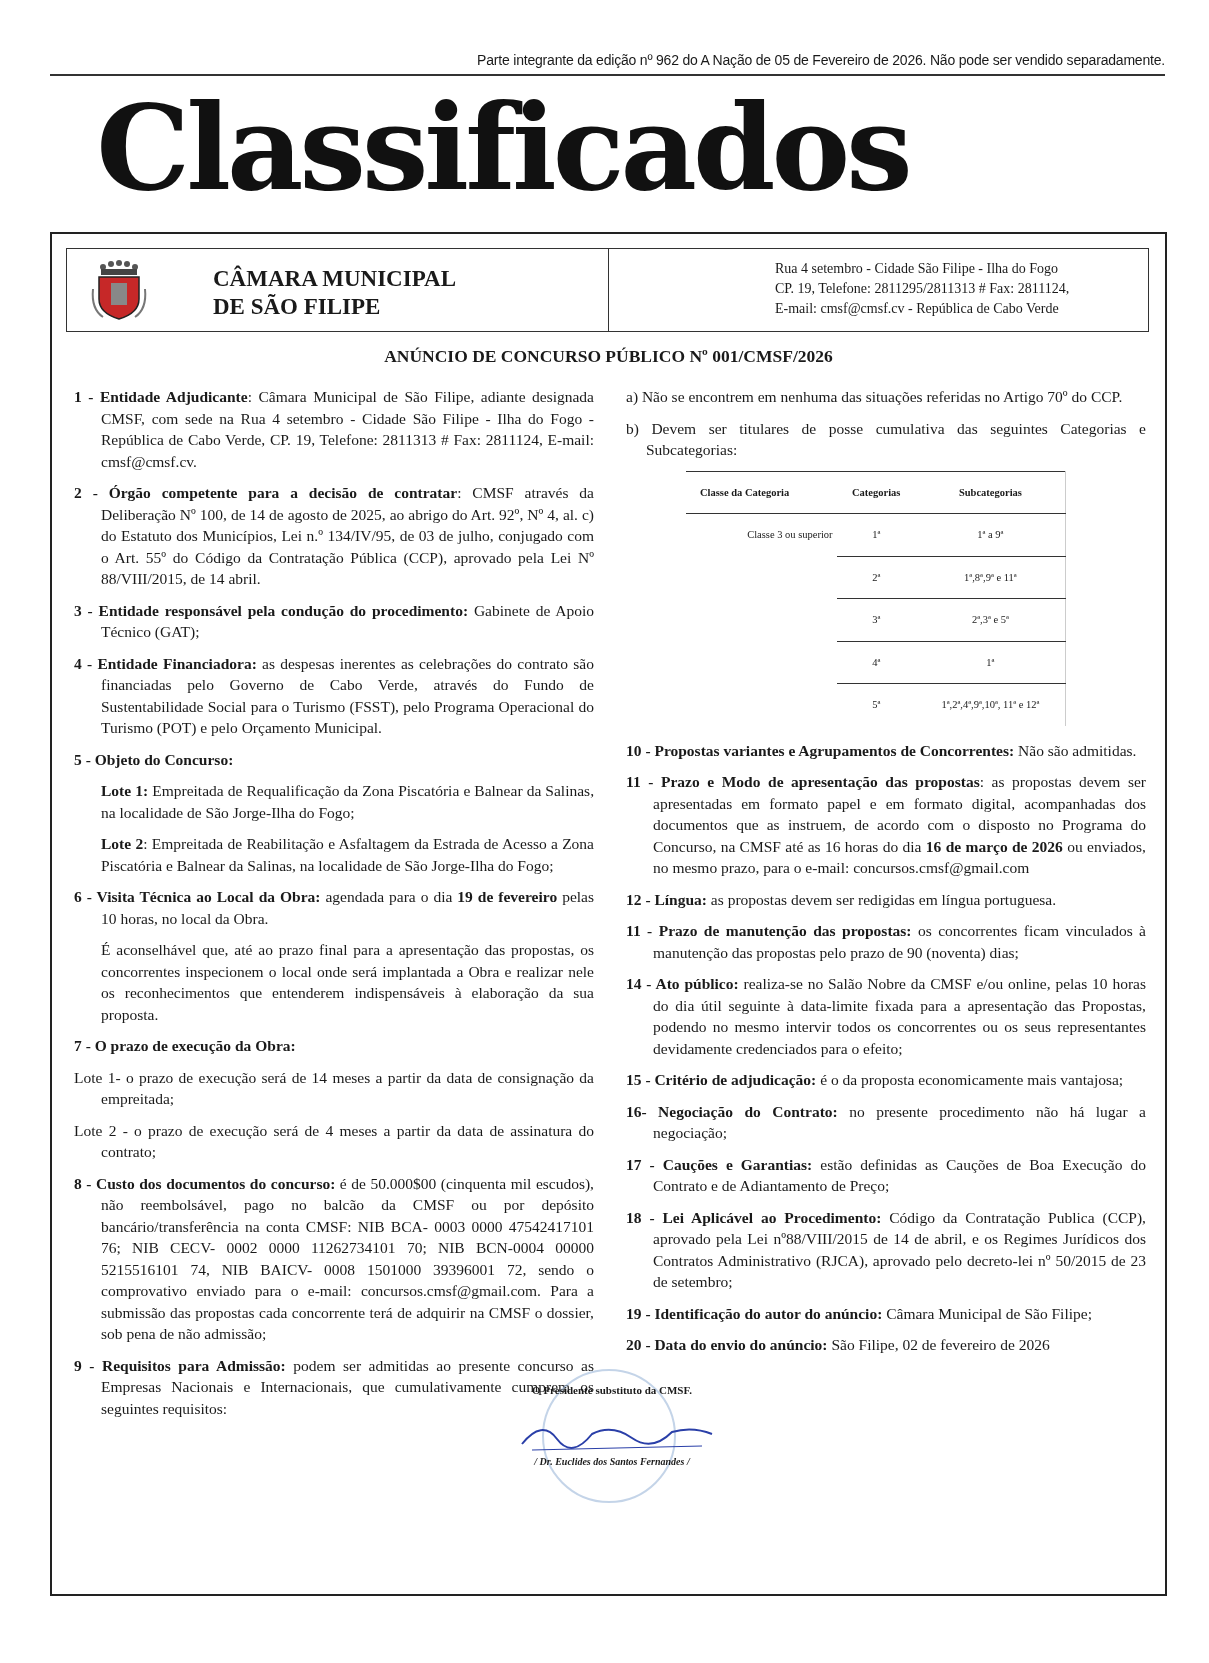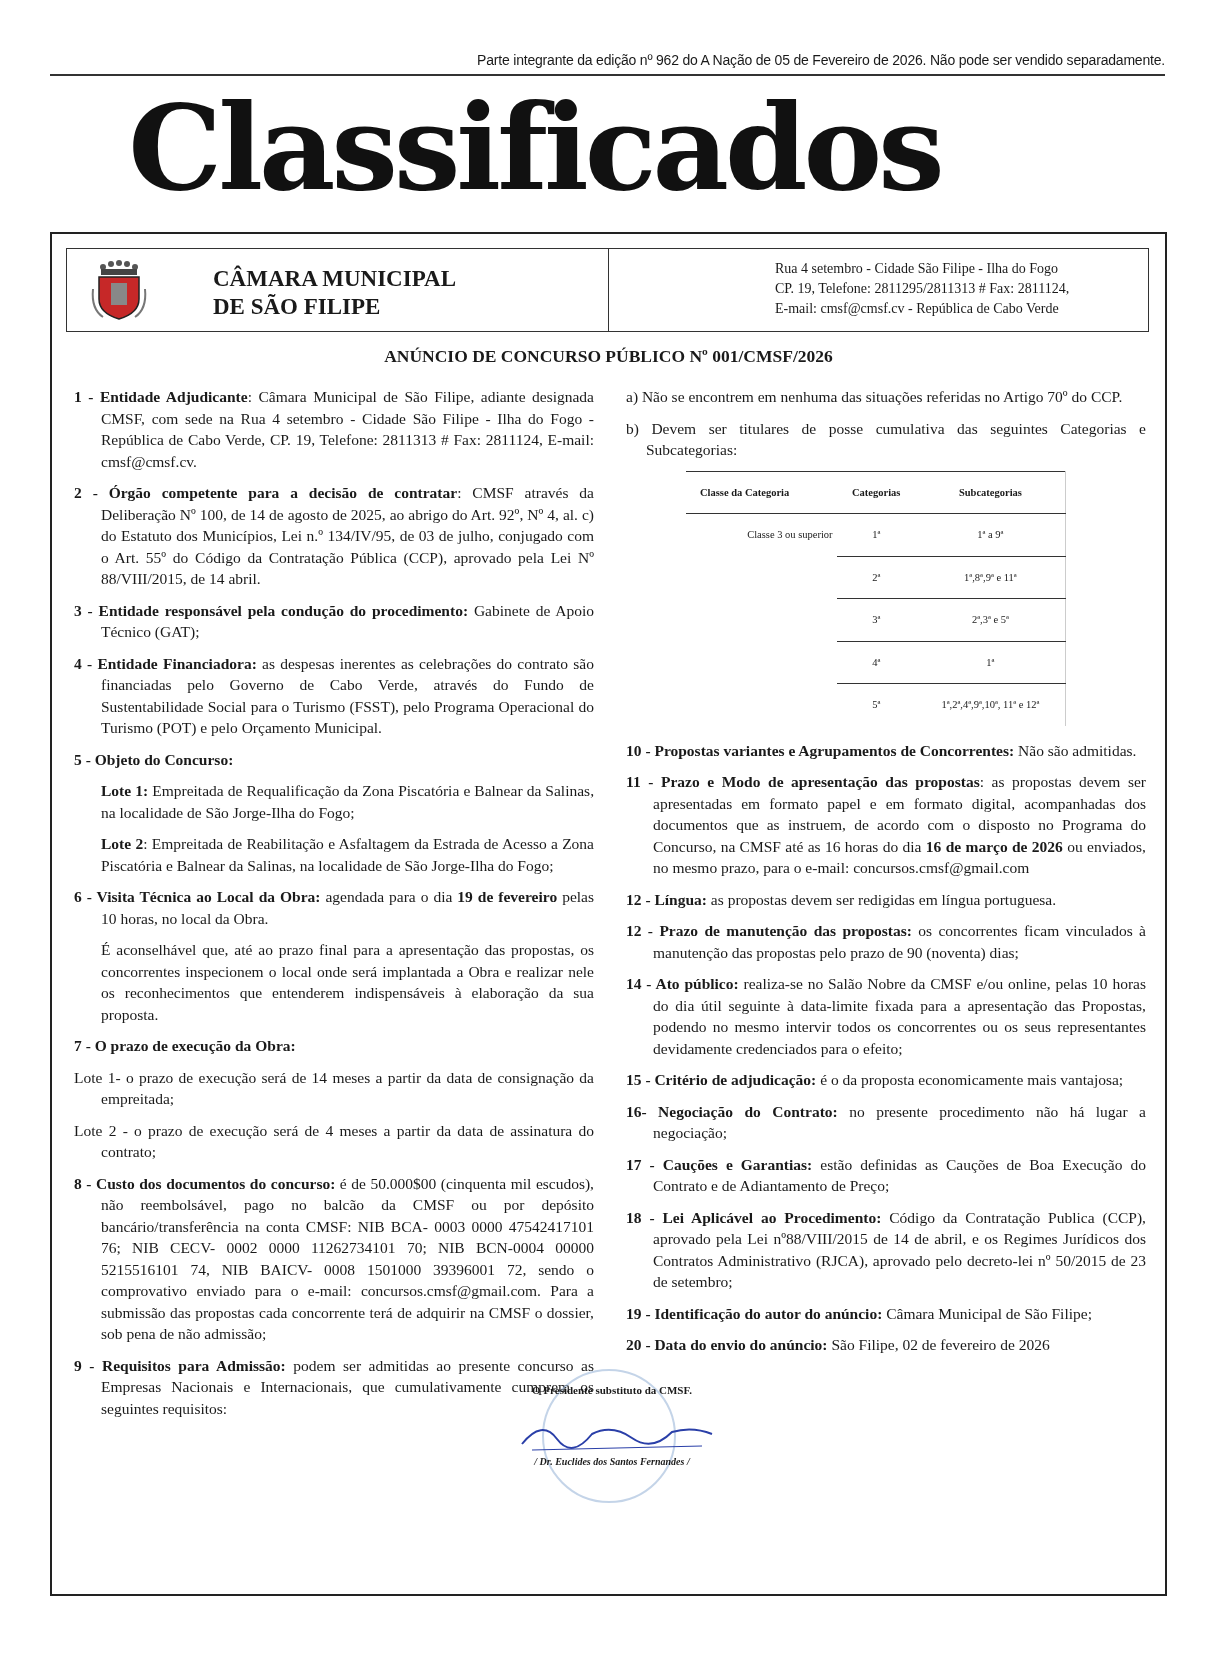--- a/index.html
+++ b/index.html
@@ -1,20 +1,20 @@
 <!DOCTYPE html>
 <html><head>
 <meta charset="utf-8">
 <style>
   html, body { margin:0; padding:0; background:#fff; }
   body { width:1209px; height:1663px; position:relative; font-family:"Liberation Serif", serif; color:#1a1a1a; overflow:hidden; }
   .topline { position:absolute; left:50px; top:50px; width:1115px; }
   .edition { position:absolute; right:0; top:2px; font-family:"Liberation Sans", sans-serif; font-size:14px; letter-spacing:-0.2px; }
   .topline .rule { position:absolute; left:0; right:0; top:24px; border-bottom:2px solid #333; }
-  .mast { position:absolute; left:0; width:1005px; top:78px; text-align:center; font-family:"DejaVu Serif", serif; font-weight:bold; font-size:118px; letter-spacing:-4px; line-height:140px; color:#111;margin-left:32px; }
+  .mast { position:absolute; left:0; width:1005px; top:78px; text-align:center; font-family:"DejaVu Serif", serif; font-weight:bold; font-size:118px; letter-spacing:-4px; line-height:140px; color:#111; }
   .frame { position:absolute; left:50px; top:232px; width:1113px; height:1360px; border:2px solid #222; }
   .head { position:absolute; left:14px; top:14px; width:1081px; height:82px; border:1.5px solid #333; }
   .head .divider { position:absolute; left:541px; top:0; bottom:0; border-left:1.5px solid #333; }
   .crest { position:absolute; left:22px; top:10px; width:60px; height:64px; }
   .orgname { position:absolute; left:146px; top:16px; font-size:23px; line-height:28px;font-weight:bold; }
   .contact { position:absolute; left:708px; top:10px; font-size:14px; line-height:20px; }
   .title { position:absolute; left:0; right:0; top:112px; text-align:center; font-weight:bold; font-size:17.5px; }
   .col { position:absolute; top:152px; font-size:15.5px; line-height:21.5px; text-align:justify; }
   .colL { left:22px; width:520px; }
   .colR { left:574px; width:520px; }
@@ -120,21 +120,21 @@
         </tr>
         <tr class="row">
           <td class="c">5ª</td>
           <td class="c">1ª,2ª,4ª,9ª,10ª, 11ª e 12ª</td>
         </tr>
       </tbody>
     </table>
     <p class="item"><b>10 - Propostas variantes e Agrupamentos de Concorrentes:</b><span> Não são admitidas.</span></p>
     <p class="item"><b>11 - Prazo e Modo de apresentação das propostas</b><span>: as propostas devem ser apresentadas em formato papel e em formato digital, acompanhadas dos documentos que as instruem, de acordo com o disposto no Programa do Concurso, na CMSF até as 16 horas do dia </span><b>16 de março de 2026</b><span> ou enviados, no mesmo prazo, para o e-mail: concursos.cmsf@gmail.com</span></p>
     <p class="item"><b>12 - Língua:</b><span> as propostas devem ser redigidas em língua portuguesa.</span></p>
-    <p class="item"><b>12 - Prazo de manutenção das propostas:</b><span> os concorrentes ficam vinculados à manutenção das propostas pelo prazo de 90 (noventa) dias;</span></p>
+    <p class="item"><b>11 - Prazo de manutenção das propostas:</b><span> os concorrentes ficam vinculados à manutenção das propostas pelo prazo de 90 (noventa) dias;</span></p>
     <p class="item"><b>14 - Ato público:</b><span> realiza-se no Salão Nobre da CMSF e/ou online, pelas 10 horas do dia útil seguinte à data-limite fixada para a apresentação das Propostas, podendo no mesmo intervir todos os concorrentes ou os seus representantes devidamente credenciados para o efeito;</span></p>
     <p class="item"><b>15 - Critério de adjudicação:</b><span> é o da proposta economicamente mais vantajosa;</span></p>
     <p class="item"><b>16- Negociação do Contrato:</b><span> no presente procedimento não há lugar a negociação;</span></p>
     <p class="item"><b>17 - Cauções e Garantias:</b><span> estão definidas as Cauções de Boa Execução do Contrato e de Adiantamento de Preço;</span></p>
     <p class="item"><b>18 - Lei Aplicável ao Procedimento:</b><span> Código da Contratação Publica (CCP), aprovado pela Lei nº88/VIII/2015 de 14 de abril, e os Regimes Jurídicos dos Contratos Administrativo (RJCA), aprovado pelo decreto-lei nº 50/2015 de 23 de setembro;</span></p>
     <p class="item"><b>19 - Identificação do autor do anúncio:</b><span> Câmara Municipal de São Filipe;</span></p>
     <p class="item"><b>20 - Data do envio do anúncio:</b><span> São Filipe, 02 de fevereiro de 2026</span></p>
   </div>
 
   <div class="stamp"></div>

